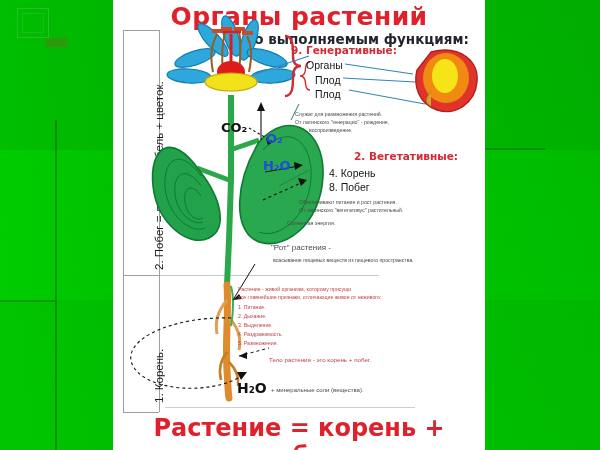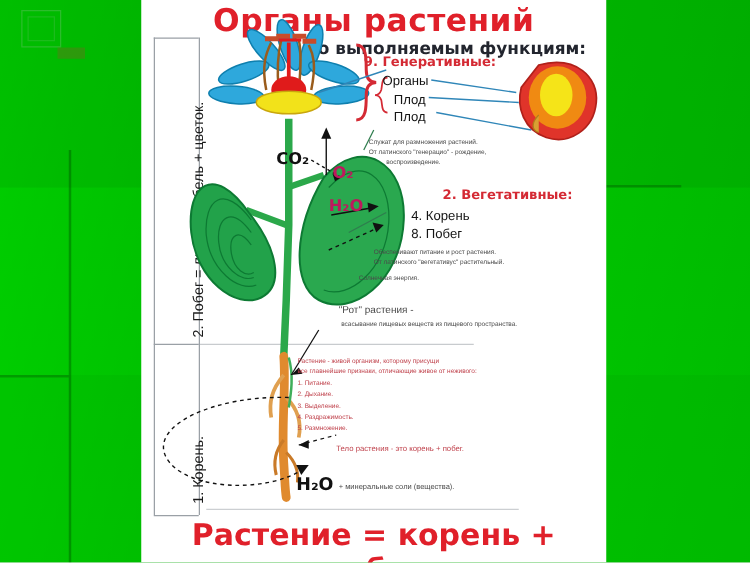--- a/index.html
+++ b/index.html
@@ -93,21 +93,21 @@
     white-space:nowrap;
   }
   .micro-dark { color:#4a4a4a; }
   .micro-red { color:#c0434d; }
 
   .chem {
     position:absolute; font-weight:bold;
     font-family:"DejaVu Sans", sans-serif;
   }
   .chem-dark { color:#111; font-size:13px; }
-  .chem-white { color:#be185d; font-size:13px; }
+  .chem-white { color:#1d4ed8; font-size:13px; }
 
   svg { position:absolute; left:0; top:0; overflow:visible; }
 </style>
 </head>
 <body>
 
 <div id="slide">
 
   <div class="bgband b1"></div>
   <div class="bgband b2"></div>

